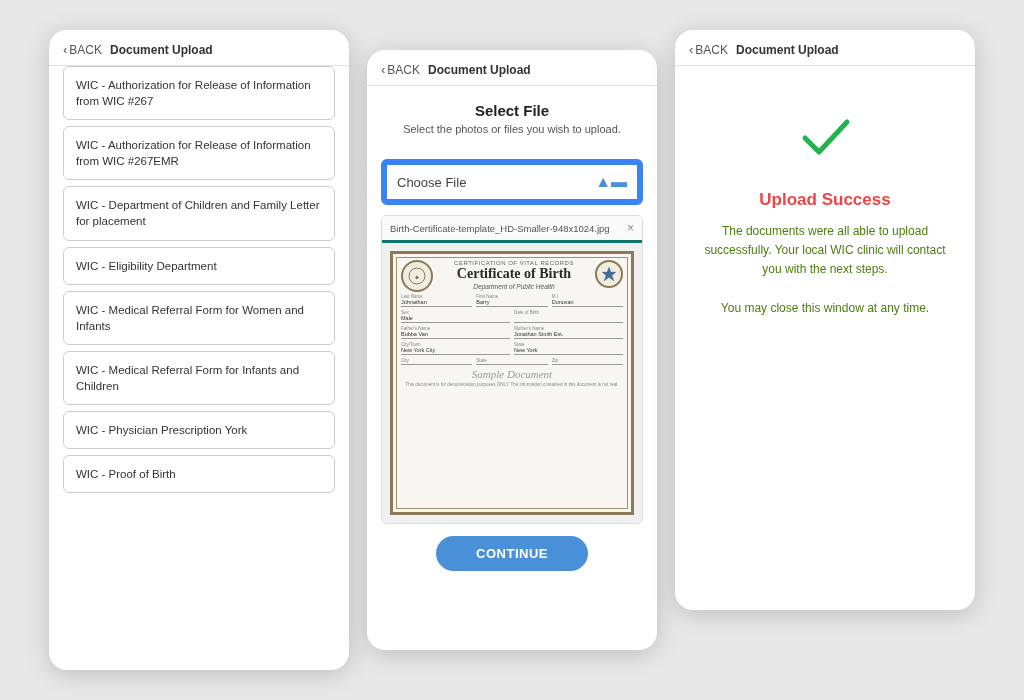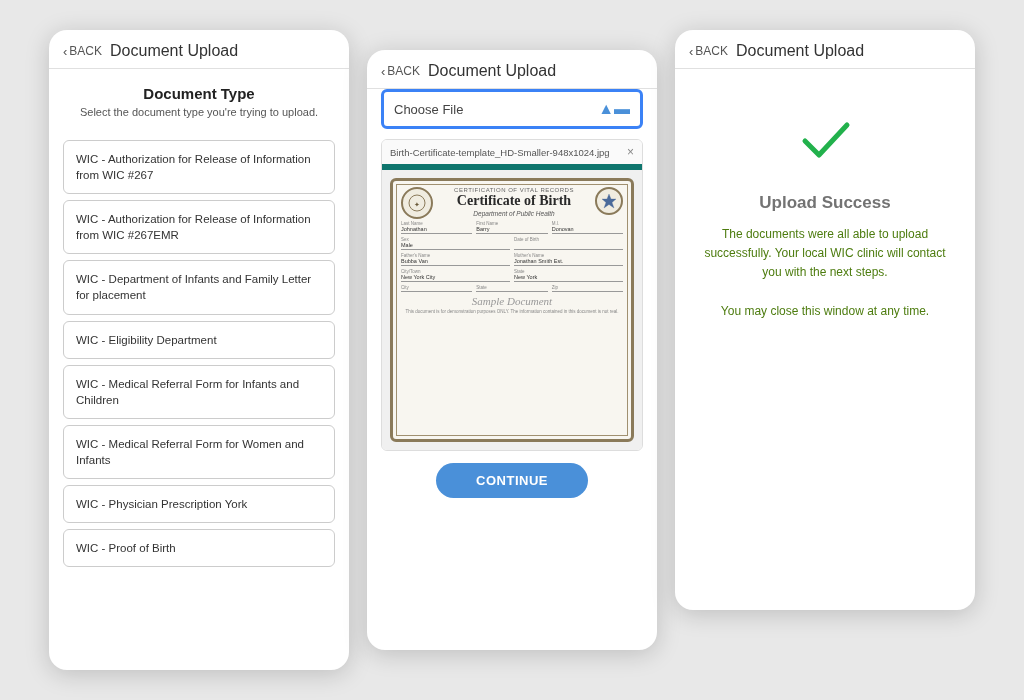--- a/index.html
+++ b/index.html
@@ -46,23 +46,23 @@
       gap: 2px;
       color: #555;
       font-size: 12px;
       cursor: pointer;
     }
     .back-chevron {
       font-size: 13px;
       color: #555;
     }
     .header-title {
-      font-size: 16px;
+      font-size: 12px;
       color: #333;
-      font-weight: 400;
+      font-weight: 700;
     }
 
     
     .doc-type-section {
       padding: 16px 14px 10px 14px;
       text-align: center;
     }
     .doc-type-title {
       font-size: 15px;
       font-weight: 700;
@@ -103,21 +103,21 @@
       margin-bottom: 4px;
     }
     .select-file-subtitle {
       font-size: 11px;
       color: #555;
       margin-bottom: 14px;
     }
     .choose-file-row {
       display: flex;
       align-items: center;
-      border: 3px solid #3b82f6;
+      border: 6px solid #3b82f6;
       border-radius: 6px;
       margin: 0 14px 10px 14px;
       padding: 8px 10px;
       gap: 8px;
       cursor: pointer;
     }
     .choose-file-label {
       flex: 1;
       font-size: 13px;
       color: #444;
@@ -132,21 +132,21 @@
       border-radius: 6px;
       overflow: hidden;
       position: relative;
     }
     .file-name-row {
       display: flex;
       align-items: center;
       justify-content: space-between;
       padding: 5px 8px;
       background: #fafafa;
-      border-bottom: 6px solid #0f766e;
+      border-bottom: 3px solid #0f766e;
     }
     .file-name-text {
       font-size: 9.5px;
       color: #555;
     }
     .close-x {
       font-size: 12px;
       color: #888;
       cursor: pointer;
     }
@@ -159,21 +159,21 @@
       display: flex;
       flex-direction: column;
       align-items: center;
       justify-content: flex-start;
       padding: 8px;
     }
     .cert-border {
       width: 100%;
       height: 100%;
       border: 3px solid #8a7a5a;
-      border-radius: 6px;
+      border-radius: 0;
       background: #f8f6f0;
       position: relative;
       display: flex;
       flex-direction: column;
       align-items: center;
       padding: 6px 8px 4px 8px;
     }
     .cert-inner-border {
       position: absolute;
       inset: 3px;
@@ -296,21 +296,21 @@
     .checkmark-container {
       margin-bottom: 20px;
     }
     .checkmark-svg {
       width: 60px;
       height: 60px;
     }
     .success-title {
       font-size: 17px;
       font-weight: 700;
-      color: #737373;
+      color: #ef4444;
       margin-bottom: 12px;
     }
     .success-message {
       font-size: 12px;
       color: #4d7c0f;
       line-height: 1.6;
     }
   </style>
 </head>
 <body>
@@ -318,43 +318,43 @@
 <div class="screens-container">
 
   <div class="phone-card screen1">
     <div class="card-header">
       <div class="back-btn">
         <span class="back-chevron">‹</span>
         <span>BACK</span>
       </div>
       <span class="header-title">Document Upload</span>
     </div>
-    <div class="doc-type-section">
-      <div class="doc-type-title">Document Type</div>
-      <div class="doc-type-subtitle">Select the document type you're trying to upload.</div>
-    </div>
     <div class="doc-list" id="doc-list">
         <div class="doc-item">WIC - Authorization for Release of Information from WIC #267</div>
         <div class="doc-item">WIC - Authorization for Release of Information from WIC #267EMR</div>
-        <div class="doc-item">WIC - Department of Infants and Family Letter for placement</div>
+        <div class="doc-item">WIC - Department of Children and Family Letter for placement</div>
         <div class="doc-item">WIC - Eligibility Department</div>
+        <div class="doc-item">WIC - Medical Referral Form for Women and Infants</div>
         <div class="doc-item">WIC - Medical Referral Form for Infants and Children</div>
-        <div class="doc-item">WIC - Medical Referral Form for Women and Infants</div>
         <div class="doc-item">WIC - Physician Prescription York</div>
         <div class="doc-item">WIC - Proof of Birth</div>
       </div>
   </div>
 
   <div class="phone-card screen2">
     <div class="card-header">
       <div class="back-btn">
         <span class="back-chevron">‹</span>
         <span>BACK</span>
       </div>
       <span class="header-title">Document Upload</span>
+    </div>
+    <div class="select-file-section">
+      <div class="select-file-title">Select File</div>
+      <div class="select-file-subtitle">Select the photos or files you wish to upload.</div>
     </div>
     <div class="choose-file-row">
       <span class="choose-file-label">Choose File</span>
       <span class="upload-icon">▲▬</span>
     </div>
     <div class="file-preview-container">
       <div class="file-name-row">
         <span class="file-name-text">Birth-Certificate-template_HD-Smaller-948x1024.jpg</span>
         <span class="close-x">×</span>
       </div>

